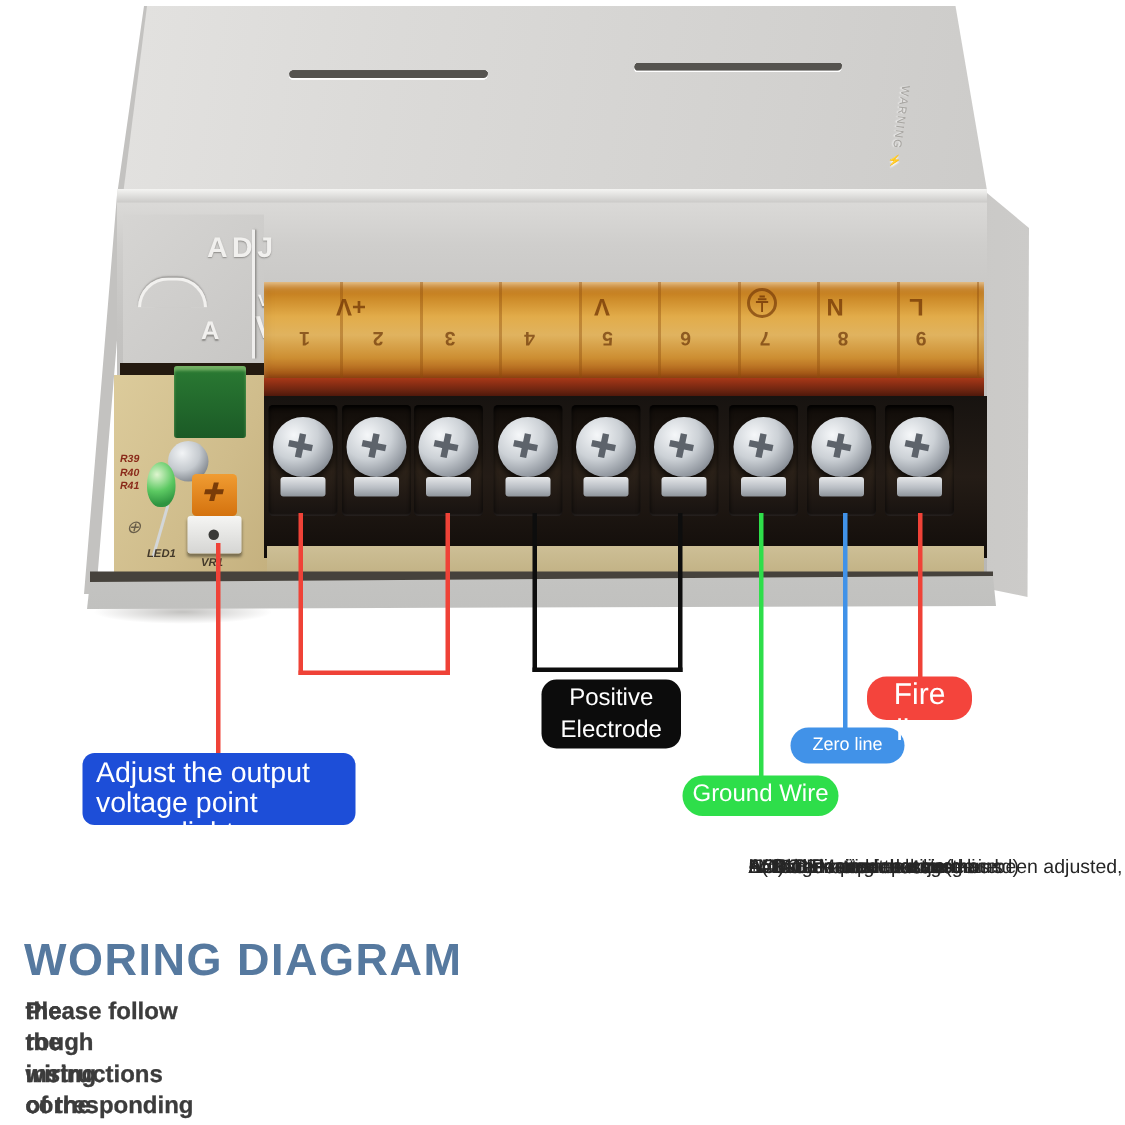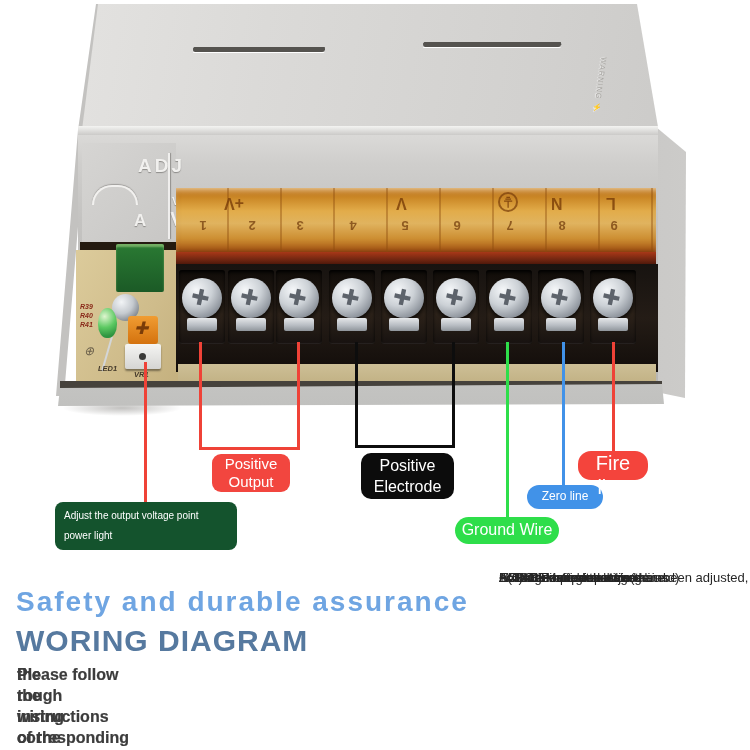--- a/index.html
+++ b/index.html
@@ -100,22 +100,22 @@
   
   .vline{width:3px;}
   .hline{height:3px;}
   .red{background:#ef4237;}
   .blk{background:#0d0d0d;}
   .grn{background:#2ede4a;}
   .blu{background:#4192e8;}
 
   
   .lbl{color:#fff;text-align:center;border-radius:9px;}
-  .lbl-adjust{left:55px;top:502px;width:182px;height:48px;background:#14532d;
-    font-size:10px;line-height:20px;text-align:left;padding:4px 15px 0 9px;border-radius:8px;}
+  .lbl-adjust{left:55px;top:502px;width:182px;height:48px;background:#1d4ed8;
+    font-size:19px;line-height:20px;text-align:left;padding:4px 15px 0 9px;border-radius:8px;}
   .lbl-positive{left:212px;top:454px;width:78px;height:38px;background:#f2463f;
     font-size:15px;line-height:18px;padding-top:1px;}
   .lbl-negative{left:361px;top:453px;width:93px;height:46px;background:#0c0c0c;
     font-size:16px;line-height:21px;padding-top:2px;border-radius:10px;}
   .lbl-ground{left:455px;top:517px;width:104px;height:27px;background:#2ede4a;
     font-size:16px;line-height:26px;border-radius:14px;}
   .lbl-zero{left:527px;top:485px;width:76px;height:24px;background:#4192e8;
     font-size:12px;line-height:23px;border-radius:12px;}
   .lbl-fire{left:578px;top:451px;width:70px;height:29px;background:#f4443c;
     font-size:20px;line-height:24px;border-radius:13px;}
@@ -253,27 +253,25 @@
   <div class="vline red" style="left:297px;top:342px;height:108px;"></div>
   <div class="hline red" style="left:199px;top:447px;width:101px;"></div>
   <div class="vline blk" style="left:355px;top:342px;height:106px;"></div>
   <div class="vline blk" style="left:452px;top:342px;height:106px;"></div>
   <div class="hline blk" style="left:355px;top:445px;width:100px;"></div>
   <div class="vline grn" style="left:506px;top:342px;height:177px;"></div>
   <div class="vline blu" style="left:562px;top:342px;height:145px;"></div>
   <div class="vline red" style="left:612px;top:342px;height:111px;"></div>
 
   <div class="lbl lbl-adjust">Adjust the output voltage point power light</div>
-  <div class="lbl lbl-positive">Positive Output</div>
   <div class="lbl lbl-negative">Positive Electrode</div>
   <div class="lbl lbl-ground">Ground Wire</div>
   <div class="lbl lbl-zero">Zero line</div>
   <div class="lbl lbl-fire">Fire line</div>
 
-  <div class="title">Safety and durable assurance</div>
   <div class="subtitle">WORING DIAGRAM</div>
   <div class="desc">
     <div>Please follow the instructions corresponding to</div>
     <div>the rough wiring of the color.</div>
   </div>
   <div class="legend">
     <div>AC:Alternating chassis</div>
     <div>L=Red:Fire connection mains</div>
     <div>N=Blue:Mains input zero line</div>
     <div>E(if)=Blue:pick chassis(ground)</div>

